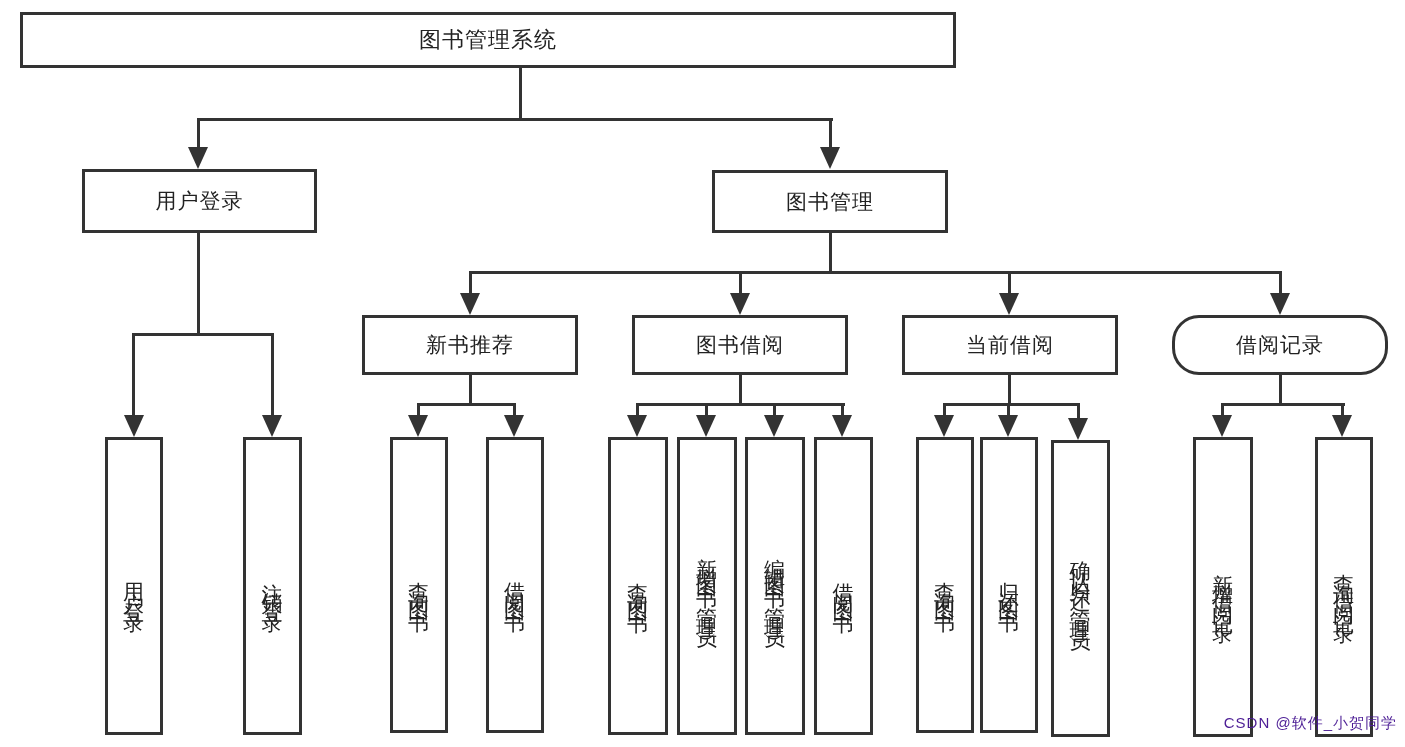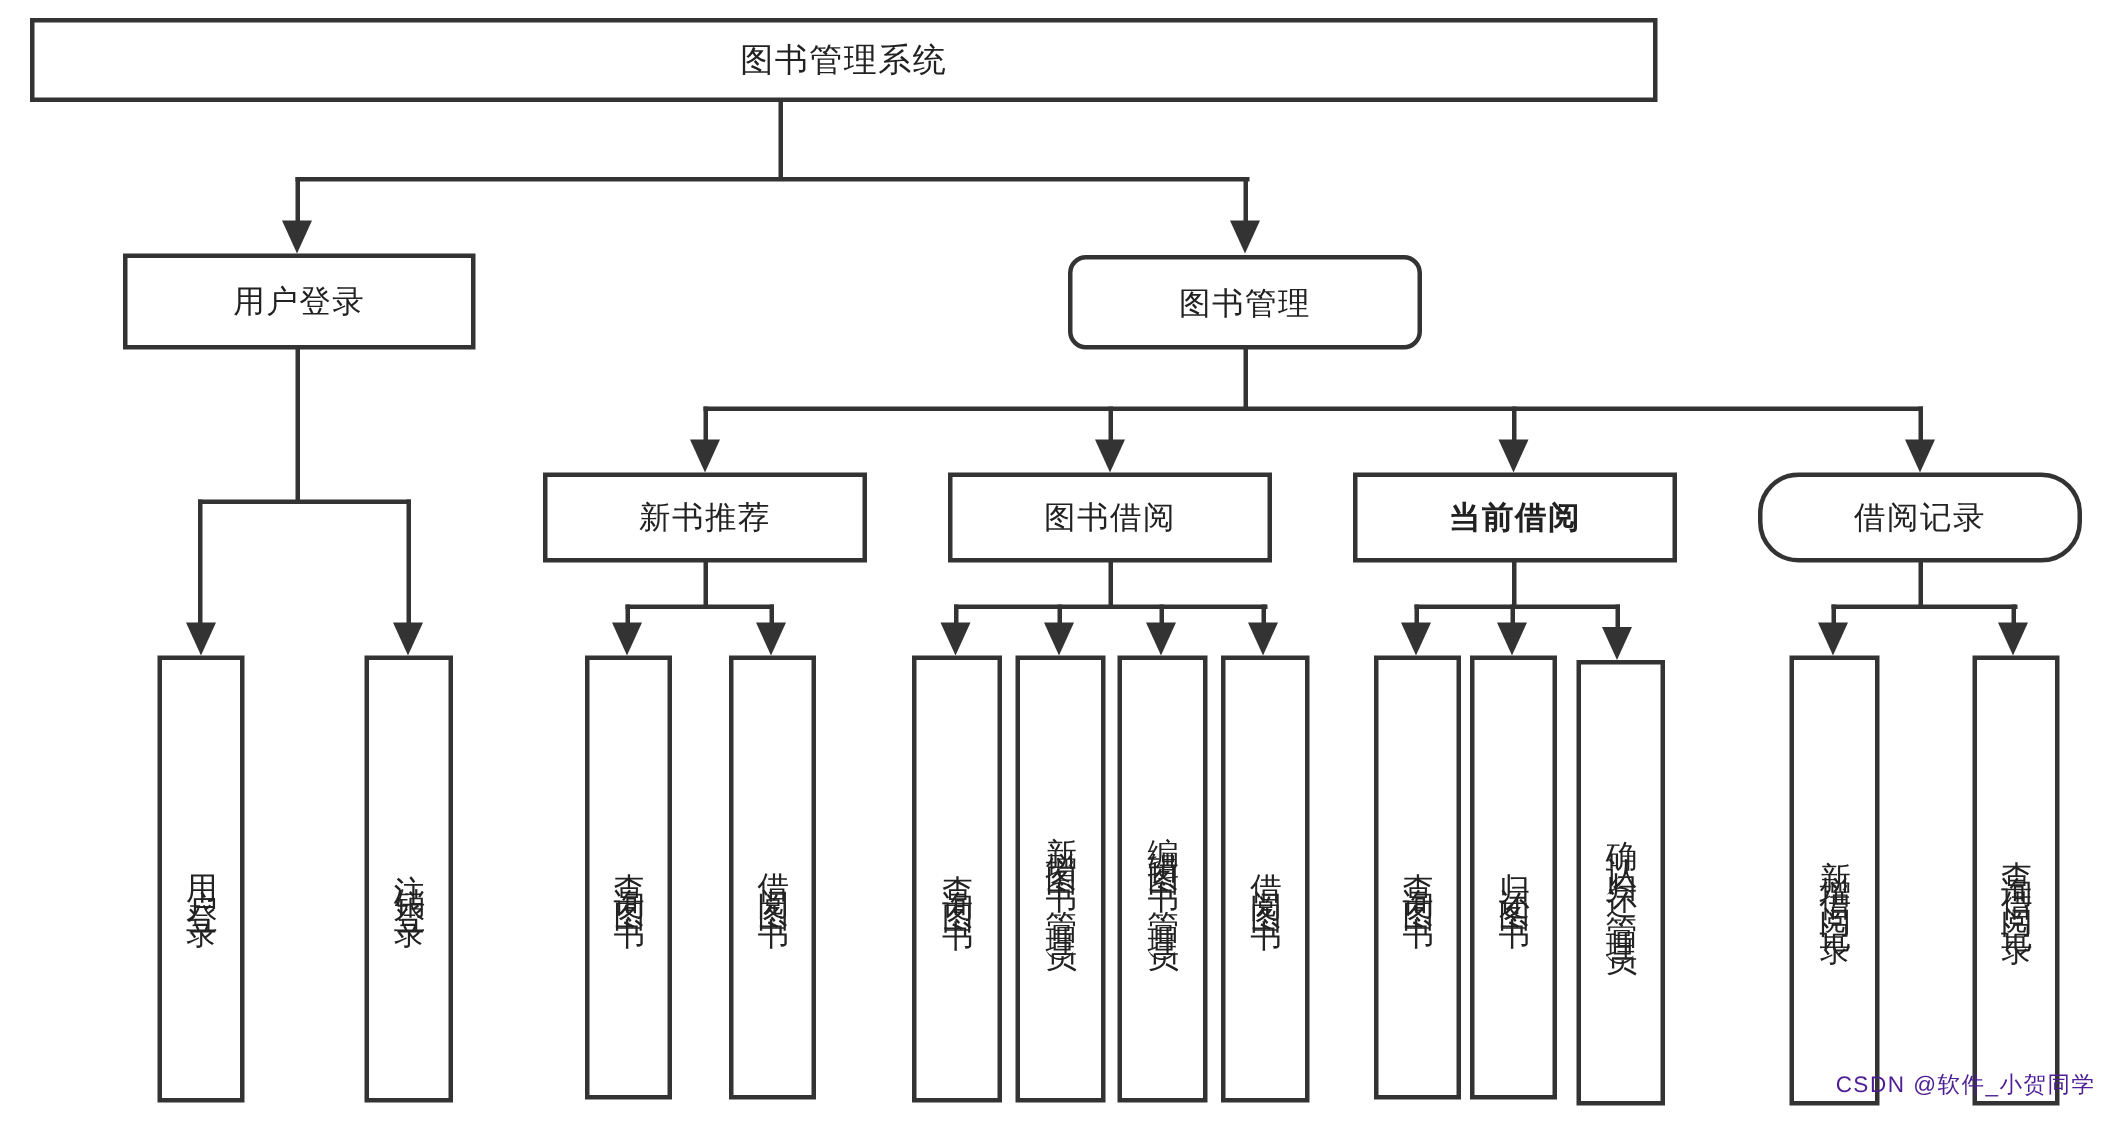--- a/index.html
+++ b/index.html
@@ -30,31 +30,31 @@
   #watermark {
     position:absolute; right:8px; top:714px; z-index:10;
     color:#4c1d95; font-size:15px; letter-spacing:1px;
   }
 </style>
 </head>
 <body>
 
 <div id="canvas">
 
-  <div class="box root-box" style="left:20px; top:12px; width:1085px; height:56px;">图书管理系统</div>
+  <div class="box root-box" style="left:20px; top:12px; width:936px; height:56px;">图书管理系统</div>
 
   <div class="vline" style="left:519px; top:66px; height:54px;"></div>
   <div class="hline" style="left:197px; top:118px; width:636px;"></div>
   <div class="vline" style="left:197px; top:118px; height:32px;"></div>
   <div class="arrow" style="left:188px; top:147px;"></div>
   <div class="vline" style="left:829px; top:118px; height:32px;"></div>
   <div class="arrow" style="left:820px; top:147px;"></div>
 
   <div class="box" style="left:82px; top:169px; width:235px; height:64px;">用户登录</div>
-  <div class="box" style="left:712px; top:170px; width:236px; height:63px;border-radius:12px;">图书管理</div>
+  <div class="box" style="left:712px; top:170px; width:236px; height:63px;">图书管理</div>
 
   <div class="vline" style="left:197px; top:231px; height:105px;"></div>
   <div class="hline" style="left:132px; top:333px; width:142px;"></div>
   <div class="vline" style="left:132px; top:333px; height:86px;"></div>
   <div class="arrow" style="left:124px; top:415px;"></div>
   <div class="vline" style="left:271px; top:333px; height:86px;"></div>
   <div class="arrow" style="left:262px; top:415px;"></div>
 
   <div class="vline" style="left:829px; top:231px; height:43px;"></div>
   <div class="hline" style="left:469px; top:271px; width:813px;"></div>
@@ -62,21 +62,21 @@
   <div class="arrow" style="left:460px; top:293px;"></div>
   <div class="vline" style="left:739px; top:271px; height:25px;"></div>
   <div class="arrow" style="left:730px; top:293px;"></div>
   <div class="vline" style="left:1008px; top:271px; height:25px;"></div>
   <div class="arrow" style="left:999px; top:293px;"></div>
   <div class="vline" style="left:1279px; top:271px; height:25px;"></div>
   <div class="arrow" style="left:1270px; top:293px;"></div>
 
   <div class="box" style="left:632px; top:315px; width:216px; height:60px;">图书借阅</div>
   <div class="box" style="left:362px; top:315px; width:216px; height:60px;">新书推荐</div>
-  <div class="box" style="left:902px; top:315px; width:216px; height:60px;font-weight:bold;">当前借阅</div>
+  <div class="box" style="left:902px; top:315px; width:216px; height:60px;">当前借阅</div>
   <div class="box" style="left:1172px; top:315px; width:216px; height:60px;border-radius:27px;">借阅记录</div>
 
   <div class="vline" style="left:469px; top:373px; height:33px;"></div>
   <div class="hline" style="left:417px; top:403px; width:99px;"></div>
   <div class="vline" style="left:417px; top:403px; height:15px;"></div>
   <div class="arrow" style="left:408px; top:415px;"></div>
   <div class="vline" style="left:513px; top:403px; height:15px;"></div>
   <div class="arrow" style="left:504px; top:415px;"></div>
 
   <div class="vline" style="left:739px; top:373px; height:33px;"></div>

